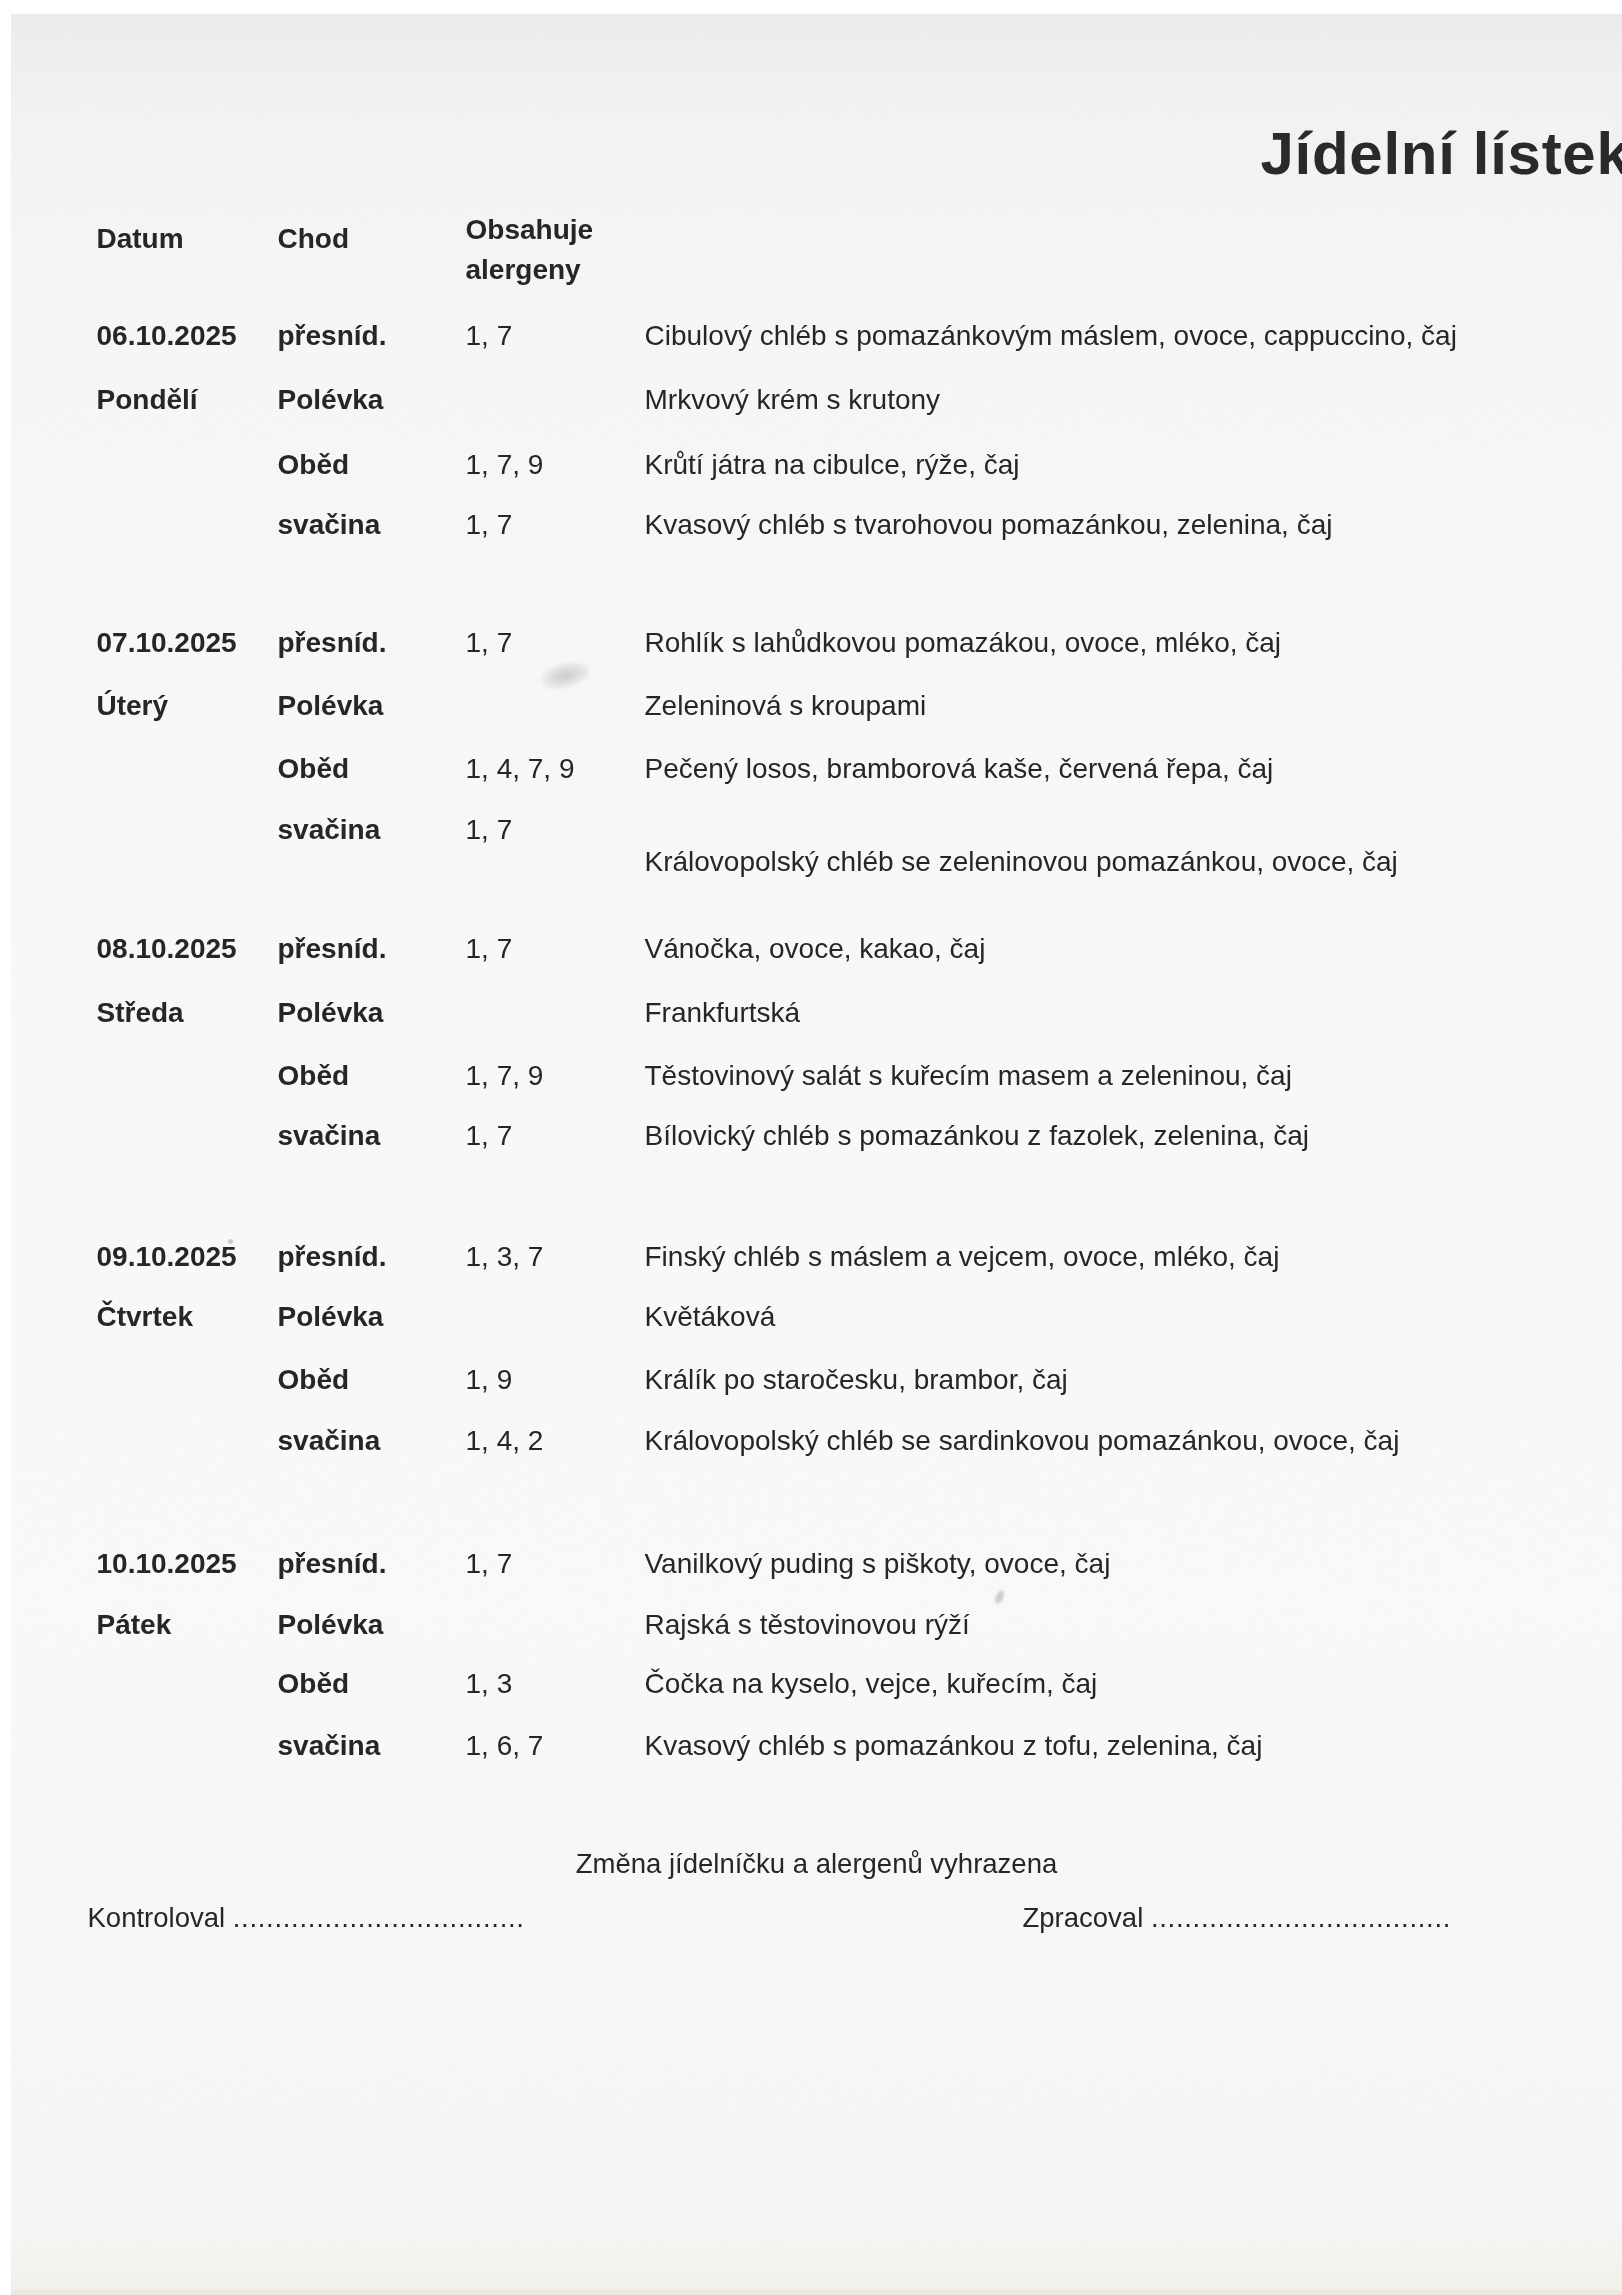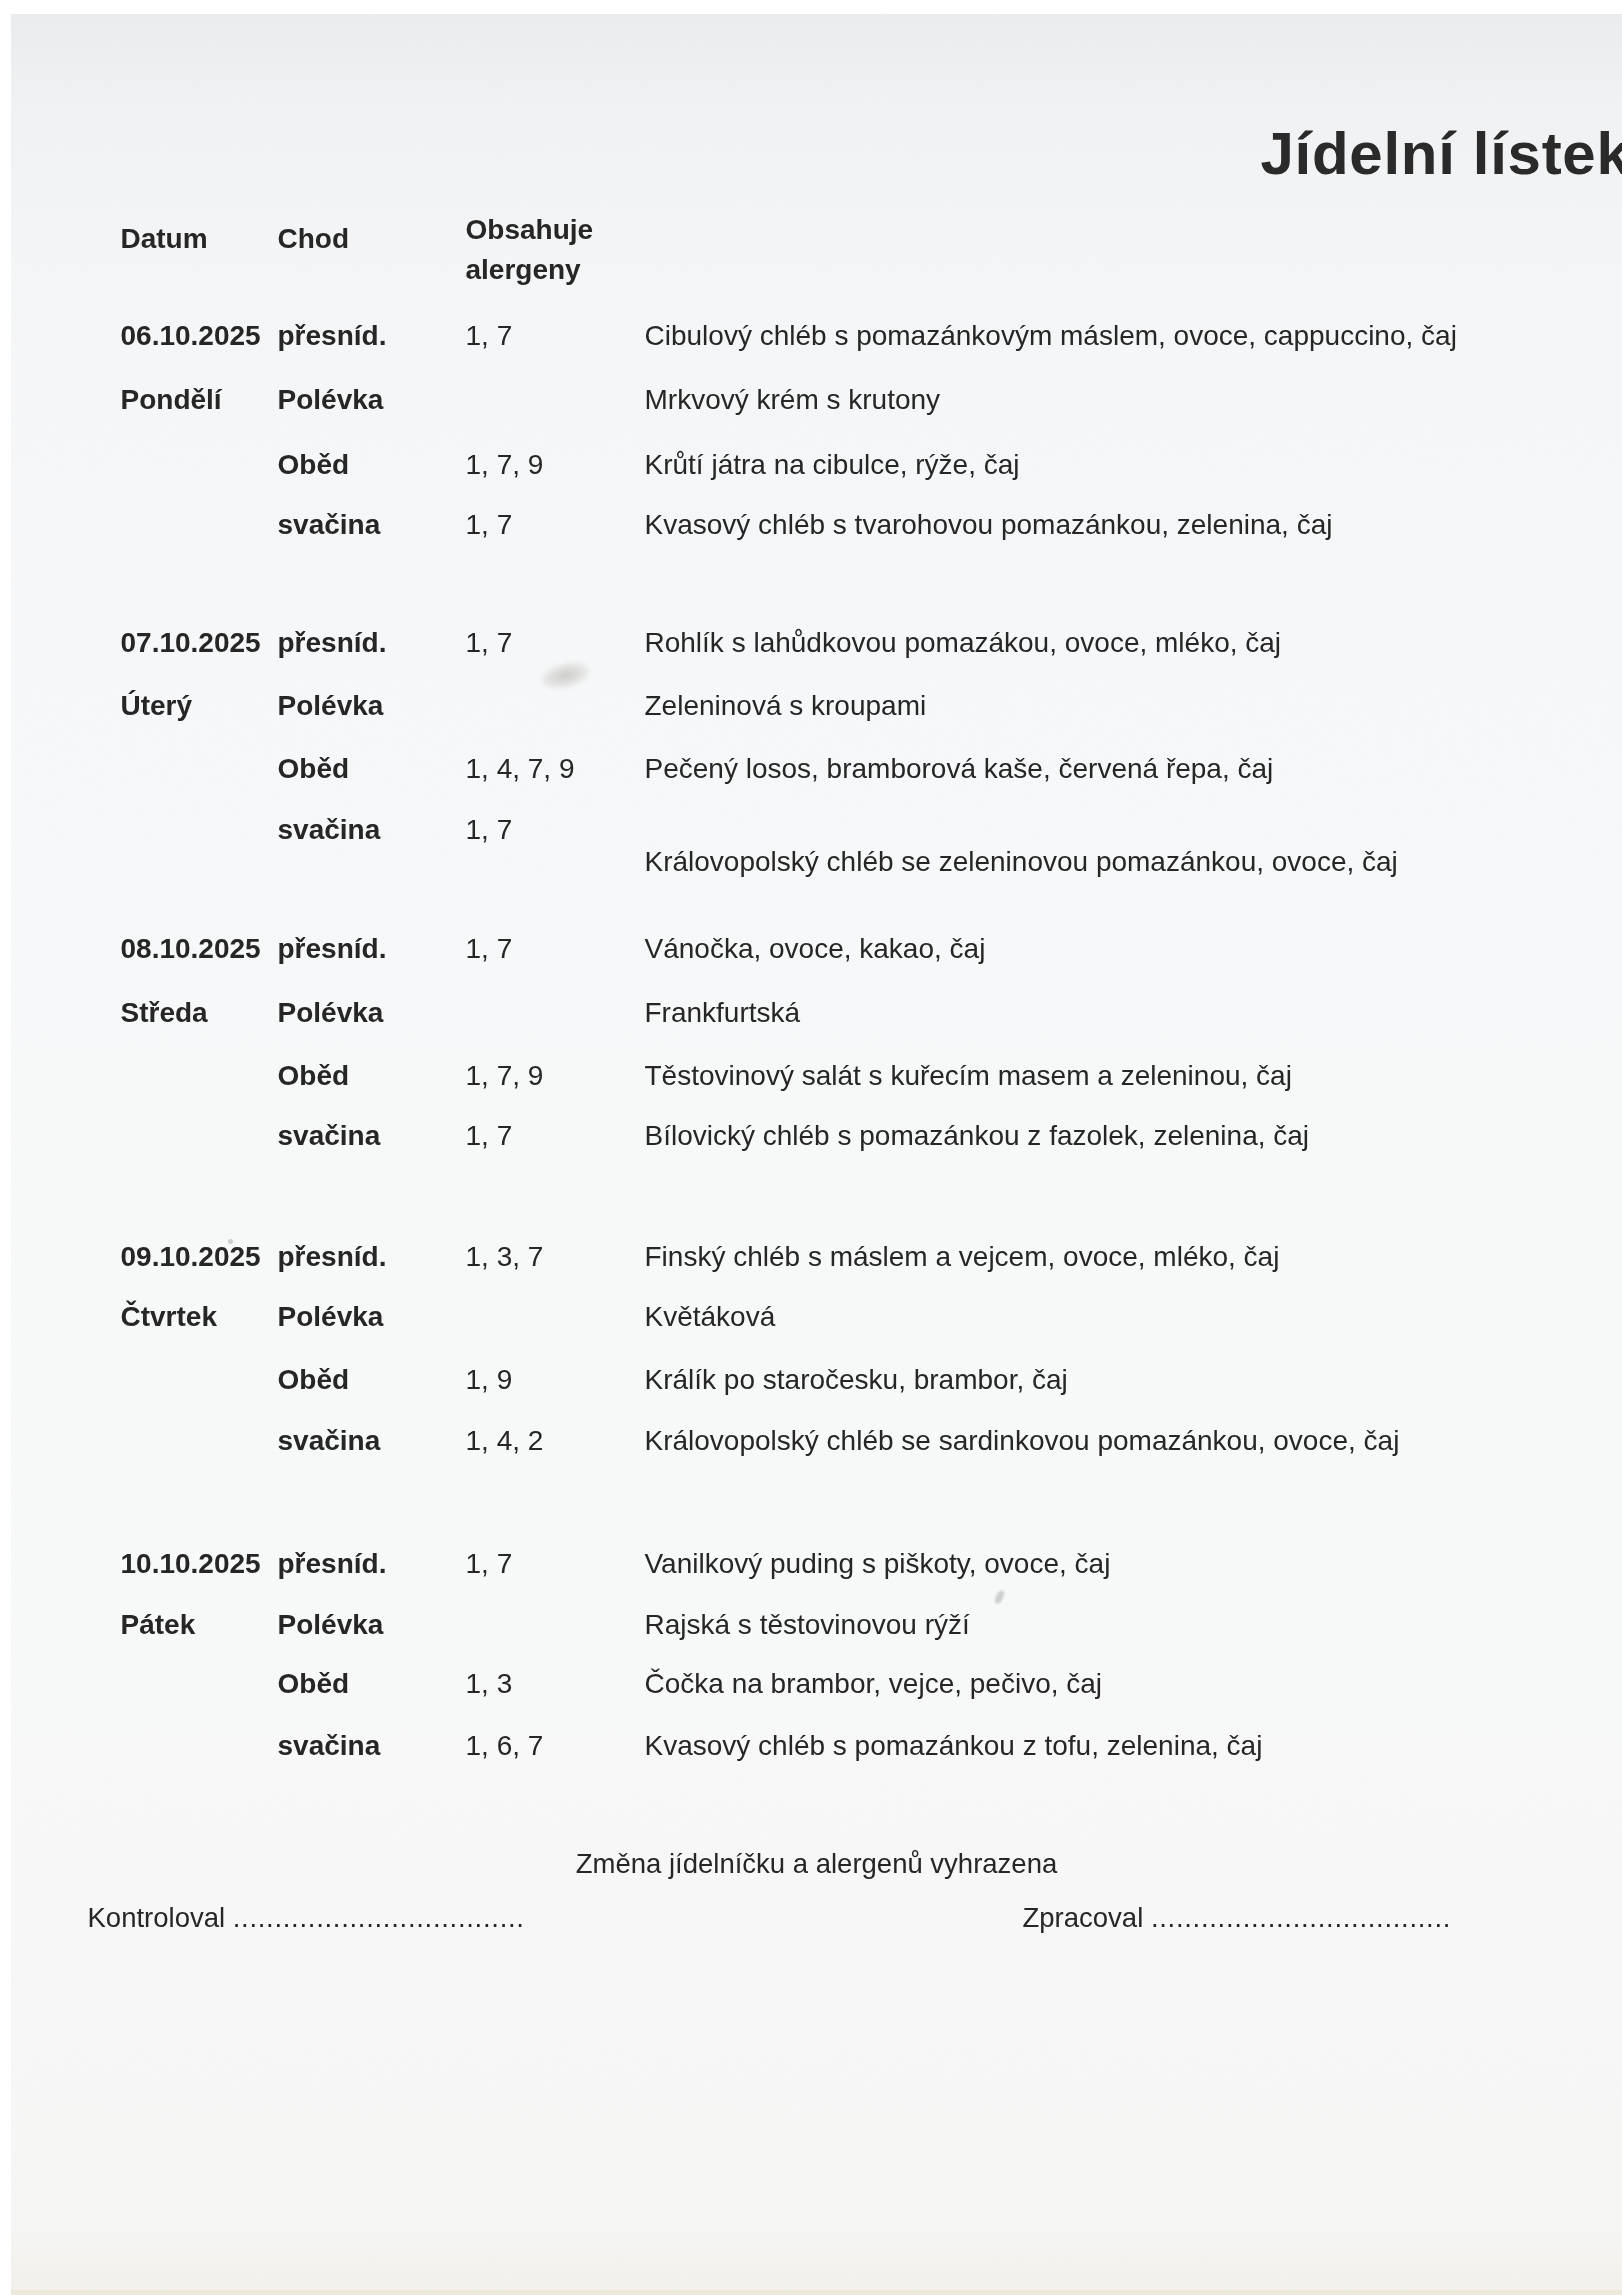--- a/index.html
+++ b/index.html
@@ -6,21 +6,21 @@
   .page{position:relative;width:1623px;height:2295px;background:#ffffff;overflow:hidden;
         font-family:"Liberation Sans","DejaVu Sans",sans-serif;color:#262626;}
   .paper{position:absolute;left:10.5px;top:14.4px;width:1612px;height:2281px;
          background:linear-gradient(180deg,#eaecee 0%,#f0f2f3 4%,#f5f6f7 12%,#f7f8f9 30%,#f8f9f9 70%,#f6f6f5 97%,#f2f0ea 100%);}
   .noise{position:absolute;left:0;top:0;width:100%;height:100%;opacity:.55;pointer-events:none;}
   .bottom-edge{position:absolute;left:0;bottom:0;width:100%;height:5.9px;background:#ebe6d8;opacity:.85;}
   .title{position:absolute;top:97px;left:0;width:100%;margin:8px;text-align:right;
          font-size:60px;font-weight:bold;letter-spacing:0.7px;color:#2a2a2a;white-space:nowrap;}
   .cell{position:absolute;font-size:28px;line-height:1.15;white-space:nowrap;color:#262626;}
   .b{font-weight:bold;}
-  .c-date{left:86px;margin-left:24px;}
+  .c-date{left:86px;}
   .c-course{left:267px;}
   .c-allerg{left:455px;}
   .c-meal{left:634px;}
   .hdr2{position:absolute;left:455px;top:196px;font-size:28px;font-weight:bold;line-height:1.4;white-space:nowrap;}
   .note{position:absolute;top:1834px;left:0;width:100%;text-align:center;font-size:27.5px;white-space:nowrap;}
   .sig{position:absolute;top:1888px;font-size:27.5px;white-space:nowrap;}
   .sig-l{left:77px;} .sig-r{left:1012px;}
   .dots{letter-spacing:0.7px;}
   .smudge{position:absolute;left:529px;top:649px;width:51px;height:25px;border-radius:50%;
           background:radial-gradient(ellipse at 50% 50%,rgba(150,148,140,.45),rgba(170,168,160,.18) 60%,transparent 75%);
@@ -109,21 +109,21 @@
 
     <div class="cell b c-date" style="top:1534px">10.10.2025</div>
     <div class="cell b c-date" style="top:1595px">Pátek</div>
     <div class="cell b c-course" style="top:1534px">přesníd.</div>
     <div class="cell c-allerg" style="top:1534px">1, 7</div>
     <div class="cell c-meal" style="top:1534px">Vanilkový puding s piškoty, ovoce, čaj</div>
     <div class="cell b c-course" style="top:1595px">Polévka</div>
     <div class="cell c-meal" style="top:1595px">Rajská s těstovinovou rýží</div>
     <div class="cell b c-course" style="top:1654px">Oběd</div>
     <div class="cell c-allerg" style="top:1654px">1, 3</div>
-    <div class="cell c-meal" style="top:1654px">Čočka na brambor, vejce, pečivo, čaj</div>
+    <div class="cell c-meal" style="top:1654px">Čočka na kyselo, vejce, kuřecím, čaj</div>
     <div class="cell b c-course" style="top:1716px">svačina</div>
     <div class="cell c-allerg" style="top:1716px">1, 6, 7</div>
     <div class="cell c-meal" style="top:1716px">Kvasový chléb s pomazánkou z tofu, zelenina, čaj</div>
 
     <div class="note">Změna jídelníčku a alergenů vyhrazena</div>
     <div class="sig sig-l"><span>Kontroloval</span> <span class="dots">...................................</span></div>
     <div class="sig sig-r"><span>Zpracoval</span> <span class="dots">....................................</span></div>
 
     <div class="smudge"></div>
     <div class="speck1"></div>

